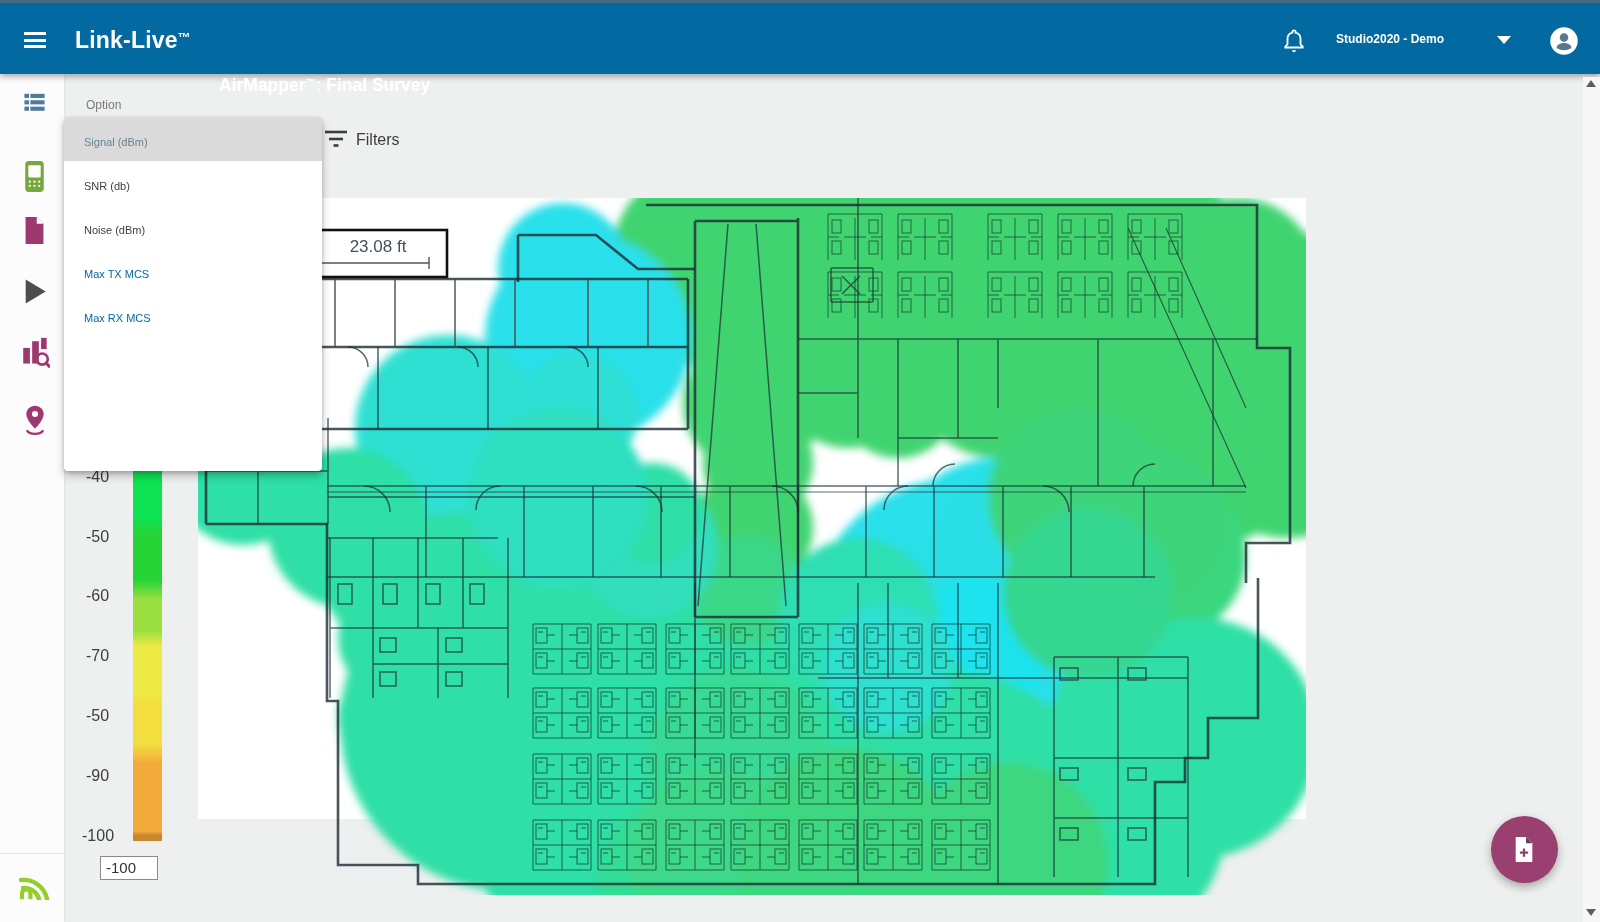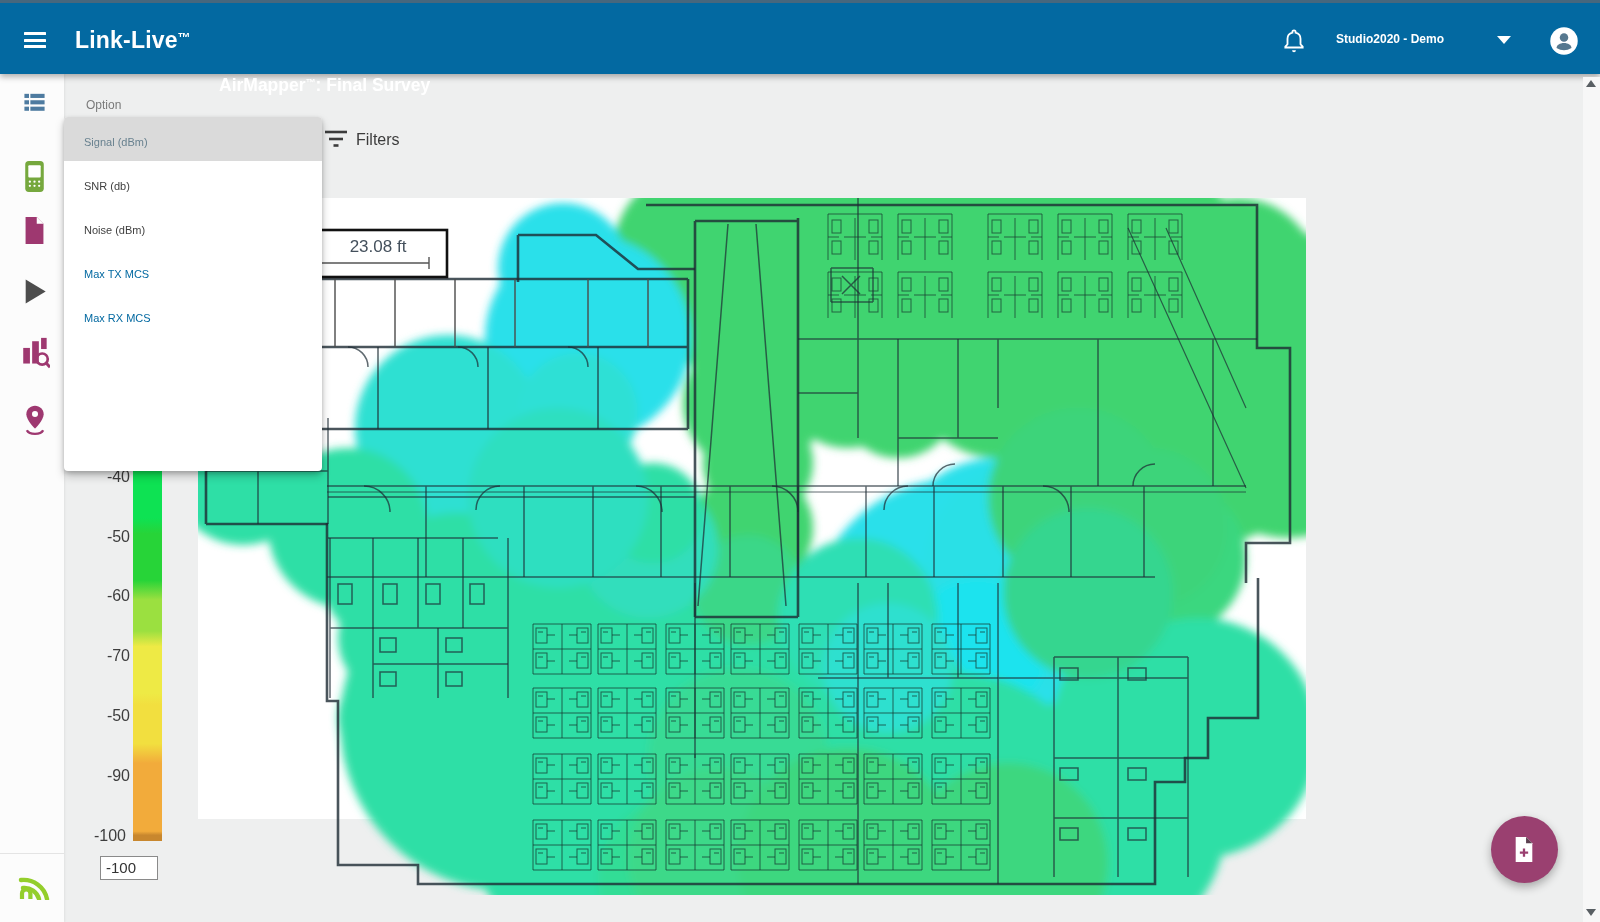--- a/index.html
+++ b/index.html
@@ -19,21 +19,21 @@
   #sidebar { position:absolute; left:0; top:74px; width:64px; height:848px; background:#fcfcfc;
      box-shadow:1px 0 2px rgba(0,0,0,.06); z-index:5; }
   #sidebar .divider { position:absolute; left:0; top:779px; width:64px; height:1px; background:#e4e4e4; }
   #optlabel { position:absolute; left:86px; top:98px; font-size:12px; color:#7a7a7a; z-index:6; }
   #filters { position:absolute; left:325px; top:128px; z-index:6; color:#3c3c3c; font-size:16px; font-weight:500;}
   #gbar { position:absolute; left:133px; top:452px; width:29px; height:389px; z-index:4;
     background:linear-gradient(to bottom,
       #06dd5e 0%, #0ee253 5%, #0ee253 17%, #27d438 21%, #27d438 33%, #9be040 38%,
       #9be040 46%, #eeea45 50%, #eeea45 62%, #f2df3f 65%, #f2df3f 75%, #f2ab3b 80%,
       #f2ab3b 97.5%, #c8872e 98.5%, #c8872e 100%); }
-  .glabel { position:absolute; width:44px; text-align:right; font-size:16px; color:#3d3d3d; z-index:4; }
+  .glabel { position:absolute; width:44px; font-size:16px; color:#3d3d3d; z-index:4; }
   #ginput { position:absolute; left:100px; top:856px; width:58px; height:24px; background:#fff;
     border:1px solid #8a8a8a; font-size:15px; color:#333; padding-left:5px; line-height:22px; z-index:4; }
   #map { position:absolute; left:198px; top:181px; width:1108px; height:621px; background:#fff; z-index:3;margin-top:17px; }
   #menu { position:absolute; left:64px; top:117px; width:258px; height:354px; background:#fff;
     border-radius:4px; box-shadow:0 5px 10px rgba(0,0,0,.22), 0 2px 4px rgba(0,0,0,.18); z-index:20; overflow:hidden; }
   .mi { height:44px; line-height:50.5px; padding-left:20px; font-size:11px; color:#3f3f3f; }
   .mi.sel { background:#dadada; color:#68818f; }
   .mi.dis { color:#0369a1; }
   #fab { position:absolute; left:1491px; top:816px; width:67px; height:67px; border-radius:50%;
     background:#9a4070; box-shadow:0 4px 10px rgba(0,0,0,.3); z-index:10; }

